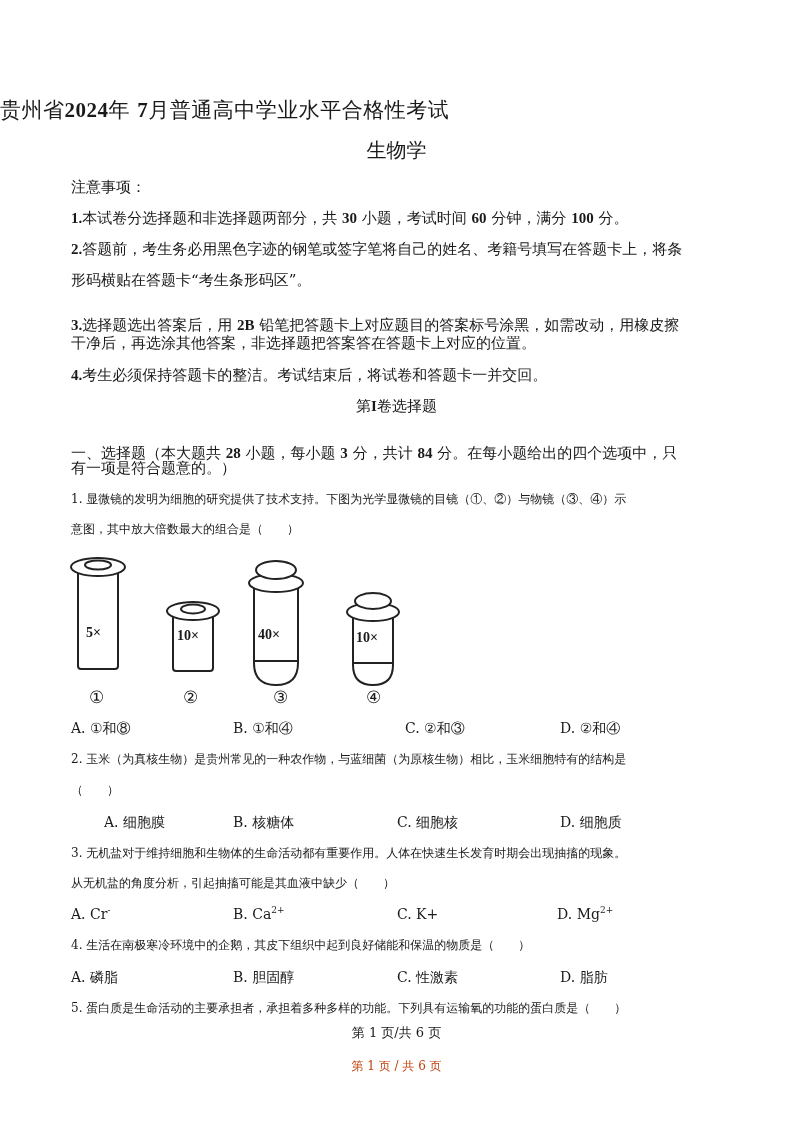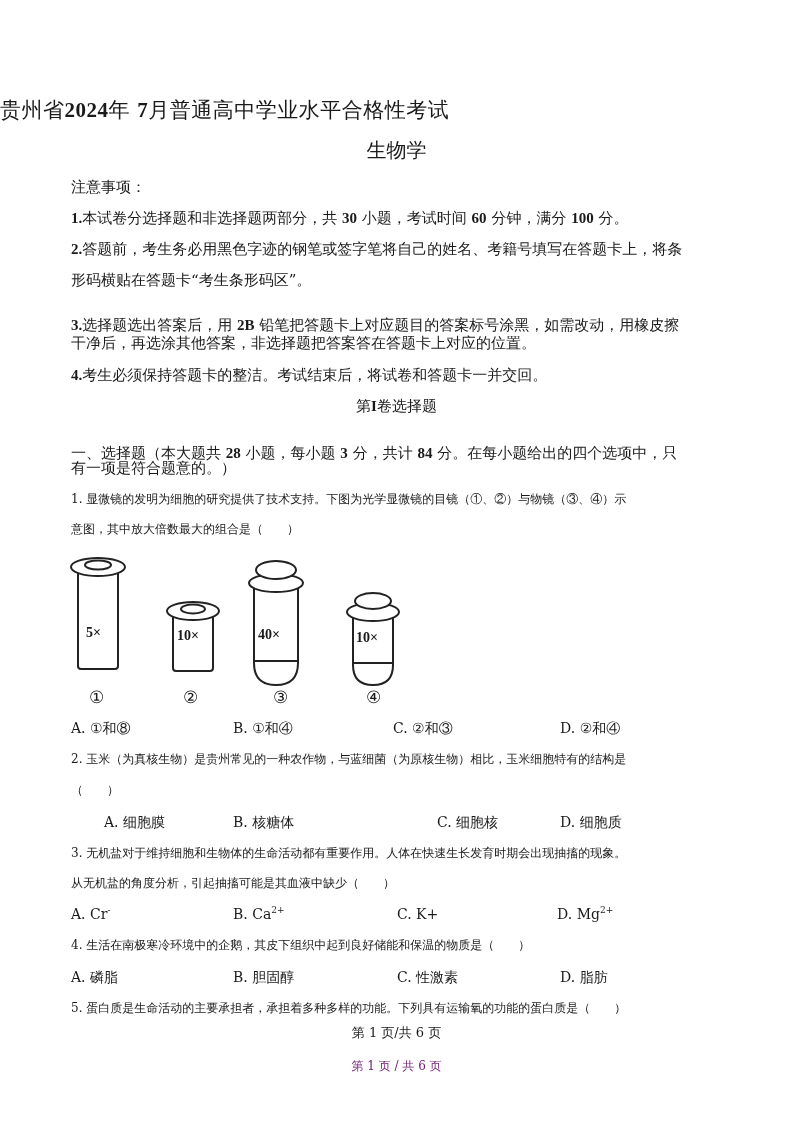--- a/index.html
+++ b/index.html
@@ -9,21 +9,21 @@
   .title { top:96px; left:0; width:793px; text-align:left; font-size:21px; letter-spacing:0.5px; }
   .subtitle { top:137px; left:0; width:793px; text-align:center; font-size:20px; }
   .line { font-size:15px; left:71px; }
   .b { font-weight:bold; font-family:"Liberation Serif",serif; }
   .center { left:0; width:793px; text-align:center; }
   .opt { position:absolute; font-size:14px; }
   .q { font-size:12px; left:71px; }
   sup { font-size:9px; vertical-align:super; line-height:0; }
   .fig { position:absolute; left:68px; top:553px; width:345px; height:158px; }
   .footer1 { top:1024px; font-size:13px; }
-  .footer2 { top:1058px; font-size:12px; color:#701a75; }
+  .footer2 { top:1058px; font-size:12px; color:#c2410c; }
 </style>
 </head>
 <body>
 
 <div class="abs title">
   <span>贵州省</span><span class="b">2024</span><span>年</span> <span class="b">7</span><span>月普通高中学业水平合格性考试</span>
 </div>
 <div class="abs subtitle">生物学</div>
 
 <div class="abs line" style="top:178px;">注意事项：</div>
@@ -86,28 +86,28 @@
   <span class="abs b" style="left:190px; top:74px; font-size:14px;">40×</span>
   <span class="abs b" style="left:288px; top:77px; font-size:14px;">10×</span>
   <span class="abs" style="left:21px; top:134px; font-size:17px;">①</span>
   <span class="abs" style="left:115px; top:134px; font-size:17px;">②</span>
   <span class="abs" style="left:205px; top:134px; font-size:17px;">③</span>
   <span class="abs" style="left:298px; top:134px; font-size:17px;">④</span>
 </div>
 
 <div class="opt" style="left:71px; top:720px;">A. ①和⑧</div>
 <div class="opt" style="left:233px; top:720px;">B. ①和④</div>
-<div class="opt" style="left:393px; top:720px;">C. ②和③</div>
+<div class="opt" style="left:405px; top:720px;">C. ②和③</div>
 <div class="opt" style="left:560px; top:720px;">D. ②和④</div>
 
 <div class="abs q" style="top:751px;">2. 玉米（为真核生物）是贵州常见的一种农作物，与蓝细菌（为原核生物）相比，玉米细胞特有的结构是</div>
 <div class="abs q" style="top:782px;">（　　）</div>
 <div class="opt" style="left:71px; top:814px;margin-left:33px;">A.  细胞膜</div>
 <div class="opt" style="left:233px; top:814px;">B.  核糖体</div>
-<div class="opt" style="left:397px; top:814px;margin-left:40px;">C.  细胞核</div>
+<div class="opt" style="left:397px; top:814px;">C.  细胞核</div>
 <div class="opt" style="left:560px; top:814px;">D.  细胞质</div>
 
 <div class="abs q" style="top:845px;">3. 无机盐对于维持细胞和生物体的生命活动都有重要作用。人体在快速生长发育时期会出现抽搐的现象。</div>
 <div class="abs q" style="top:875px;text-align:center;">从无机盐的角度分析，引起抽搐可能是其血液中缺少（　　）</div>
 <div class="opt" style="left:71px; top:906px;"><span>A. Cr</span><sup>-</sup></div>
 <div class="opt" style="left:233px; top:906px;"><span>B. Ca</span><sup>2+</sup></div>
 <div class="opt" style="left:397px; top:906px;"><span>C. K+</span></div>
 <div class="opt" style="left:557px; top:906px;"><span>D. Mg</span><sup>2+</sup></div>
 
 <div class="abs q" style="top:937px;">4. 生活在南极寒冷环境中的企鹅，其皮下组织中起到良好储能和保温的物质是（　　）</div>

